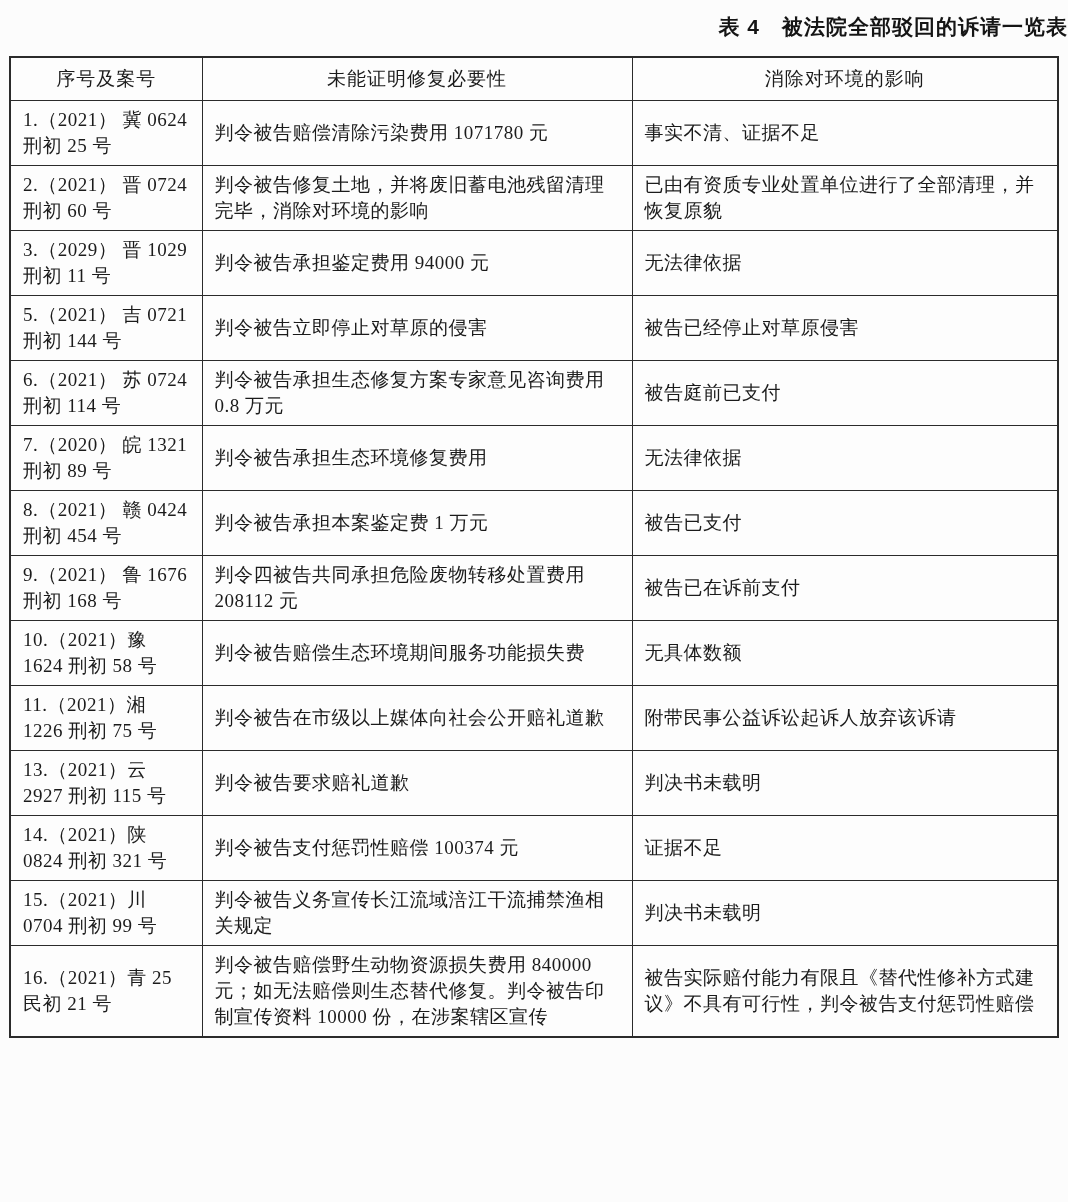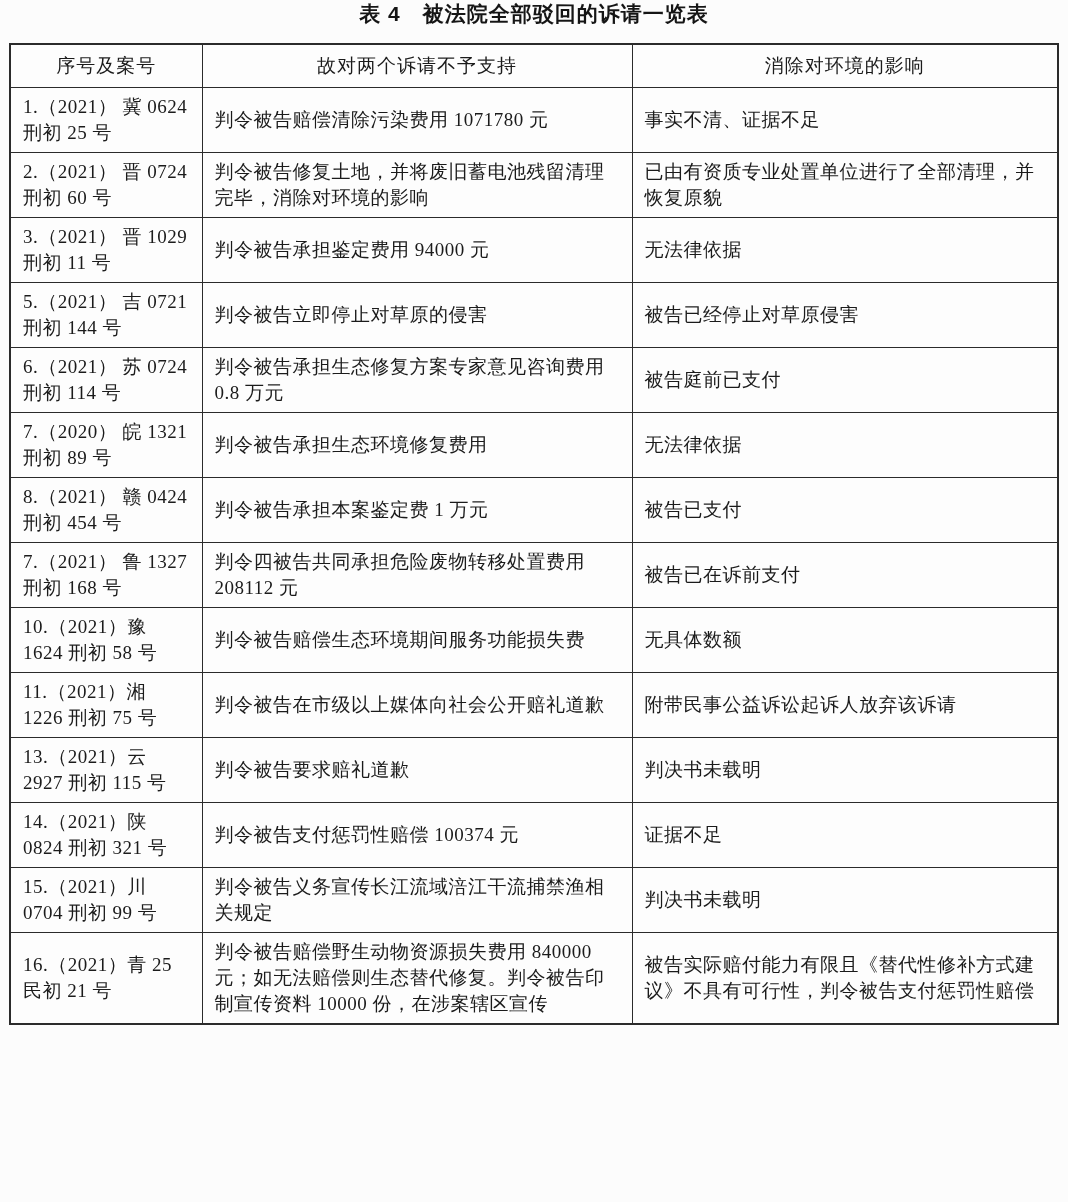--- a/index.html
+++ b/index.html
@@ -8,21 +8,22 @@
   }
   body {
     width: 1068px;
     height: 1202px;
     background: #fcfcfc;
     color: #1b1b1b;
     font-family: "Liberation Serif", "DejaVu Serif", serif;
     overflow: hidden;
   }
   .page-title {
-    text-align: center;
+    text-align: right;
+    padding-top: 13px;
     font-family: "Liberation Sans", "DejaVu Sans", sans-serif;
     font-weight: 700;
     font-size: 21px;
     letter-spacing: 1px;
     color: #151515;
   }
   table.rejection-table {
     border-collapse: collapse;
     table-layout: fixed;
     width: 1048px;
@@ -65,37 +66,37 @@
 
 <table class="rejection-table">
   <colgroup>
     <col class="col-case">
     <col class="col-claim">
     <col class="col-reason">
   </colgroup>
   <thead>
     <tr>
       <th>序号及案号</th>
-      <th>故对两个诉请不予支持</th>
+      <th>未能证明修复必要性</th>
       <th>消除对环境的影响</th>
     </tr>
   </thead>
   <tbody>
       <tr>
         <td>1.（2021） 冀 0624 刑初 25 号</td>
         <td>判令被告赔偿清除污染费用 1071780 元</td>
         <td>事实不清、证据不足</td>
       </tr>
       <tr>
         <td>2.（2021） 晋 0724 刑初 60 号</td>
         <td>判令被告修复土地，并将废旧蓄电池残留清理完毕，消除对环境的影响</td>
         <td>已由有资质专业处置单位进行了全部清理，并恢复原貌</td>
       </tr>
       <tr>
-        <td>3.（2021） 晋 1029 刑初 11 号</td>
+        <td>3.（2029） 晋 1029 刑初 11 号</td>
         <td>判令被告承担鉴定费用 94000 元</td>
         <td>无法律依据</td>
       </tr>
       <tr>
         <td>5.（2021） 吉 0721 刑初 144 号</td>
         <td>判令被告立即停止对草原的侵害</td>
         <td>被告已经停止对草原侵害</td>
       </tr>
       <tr>
         <td>6.（2021） 苏 0724 刑初 114 号</td>
@@ -106,21 +107,21 @@
         <td>7.（2020） 皖 1321 刑初 89 号</td>
         <td>判令被告承担生态环境修复费用</td>
         <td>无法律依据</td>
       </tr>
       <tr>
         <td>8.（2021） 赣 0424 刑初 454 号</td>
         <td>判令被告承担本案鉴定费 1 万元</td>
         <td>被告已支付</td>
       </tr>
       <tr>
-        <td>7.（2021） 鲁 1327 刑初 168 号</td>
+        <td>9.（2021） 鲁 1676 刑初 168 号</td>
         <td>判令四被告共同承担危险废物转移处置费用 208112 元</td>
         <td>被告已在诉前支付</td>
       </tr>
       <tr>
         <td>10.（2021）豫 1624 刑初 58 号</td>
         <td>判令被告赔偿生态环境期间服务功能损失费</td>
         <td>无具体数额</td>
       </tr>
       <tr>
         <td>11.（2021）湘 1226 刑初 75 号</td>

